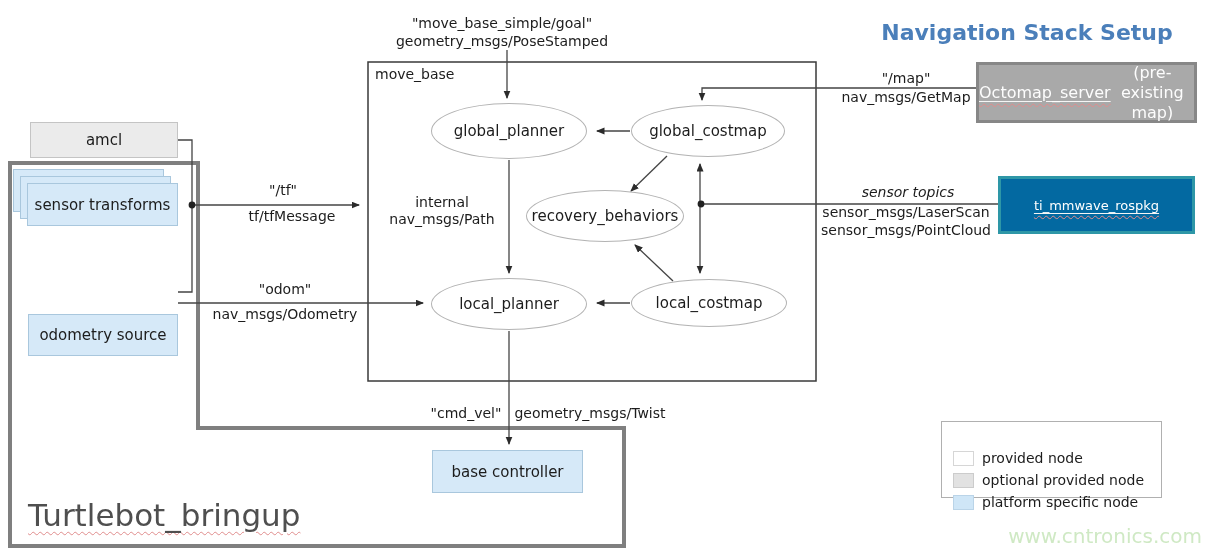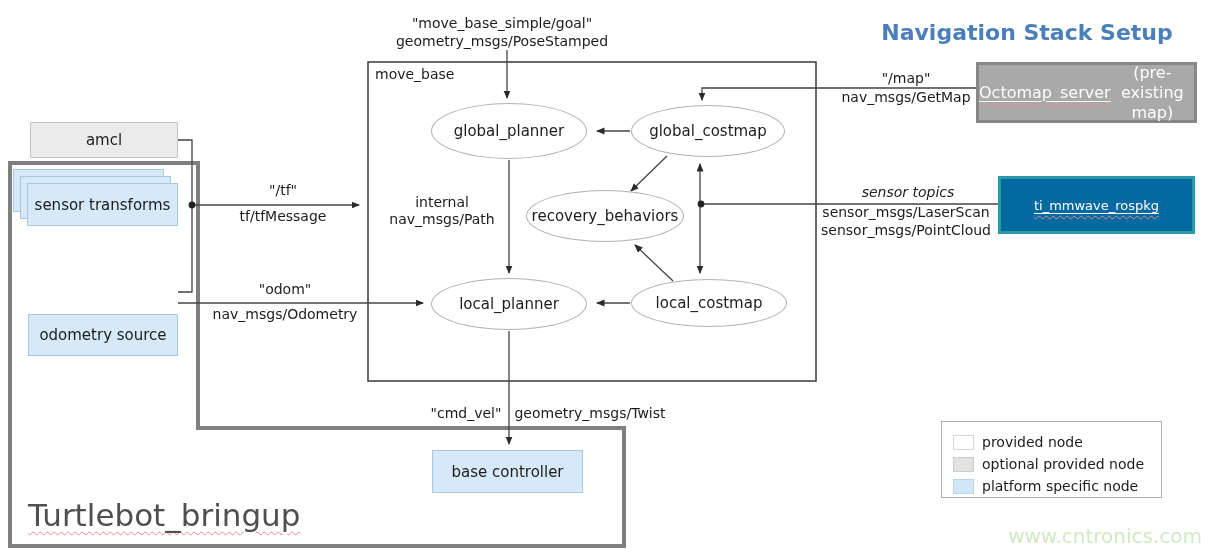--- a/index.html
+++ b/index.html
@@ -21,21 +21,21 @@
 
   .container-label { position:absolute; font-size:14px; color:#1c1c1c; }
   .title { position:absolute; font-size:22px; font-weight:bold; color:#4b7fba; white-space:nowrap; transform:translateX(-50%); }
   .turtlebot-label { position:absolute; font-size:31px; color:#4f4f4f; white-space:nowrap; }
   .watermark { position:absolute; font-size:20px; color:#cfe9c4; white-space:nowrap; }
 
   .wavy { text-decoration:underline wavy #e08d8d; text-decoration-thickness:1px; text-underline-offset:5px; }
   .white-ul { text-decoration:underline solid #f5f5f5; text-decoration-thickness:1px; text-underline-offset:3px; }
 
   .legend { position:absolute; left:941px; top:421px; width:221px; height:77px;
-            background:#fff; border:1px solid #b0b0b0; padding:9px 0 0 11px; }
+            background:#fff; border:1px solid #b0b0b0; padding:25px 0 0 11px; }
   .legend-row { display:flex; align-items:center; gap:8px; height:22px; }
   .swatch { width:21px; height:15px; flex:0 0 auto; }
   .sw-white { background:#ffffff; border:1px solid #d6d6d6; }
   .sw-gray  { background:#e2e2e2; border:1px solid #cccccc; }
   .sw-blue  { background:#cfe6f7; border:1px solid #bad4e8; }
   .legend-row span.txt { font-size:14px; color:#1c1c1c; white-space:nowrap; }
 </style>
 </head>
 <body>
 
@@ -102,21 +102,21 @@
   <div class="node ellipse" style="left:431px; top:278px; width:156px; height:52px;">local_planner</div>
   <div class="node ellipse" style="left:631px; top:279px; width:156px; height:48px;">local_costmap</div>
 
   <div class="lbl ctr" style="left:502px; top:15px;">"move_base_simple/goal"</div>
   <div class="lbl ctr" style="left:502px; top:33px;">geometry_msgs/PoseStamped</div>
 
   <div class="lbl ctr" style="left:906px; top:70px;">"/map"</div>
   <div class="lbl ctr" style="left:906px; top:89px;">nav_msgs/GetMap</div>
 
   <div class="lbl ctr" style="left:283px; top:182px;">"/tf"</div>
-  <div class="lbl ctr" style="left:283px; top:208px;">tf/tfMessage</div>
+  <div class="lbl ctr" style="left:292px; top:208px;">tf/tfMessage</div>
 
   <div class="lbl ctr" style="left:285px; top:281px;">"odom"</div>
   <div class="lbl ctr" style="left:285px; top:306px;">nav_msgs/Odometry</div>
 
   <div class="lbl ctr" style="left:442px; top:194px;">internal</div>
   <div class="lbl ctr" style="left:442px; top:211px;">nav_msgs/Path</div>
 
   <div class="lbl ctr italic" style="left:908px; top:184px;">sensor topics</div>
   <div class="lbl ctr" style="left:906px; top:204px;">sensor_msgs/LaserScan</div>
   <div class="lbl ctr" style="left:906px; top:222px;">sensor_msgs/PointCloud</div>

